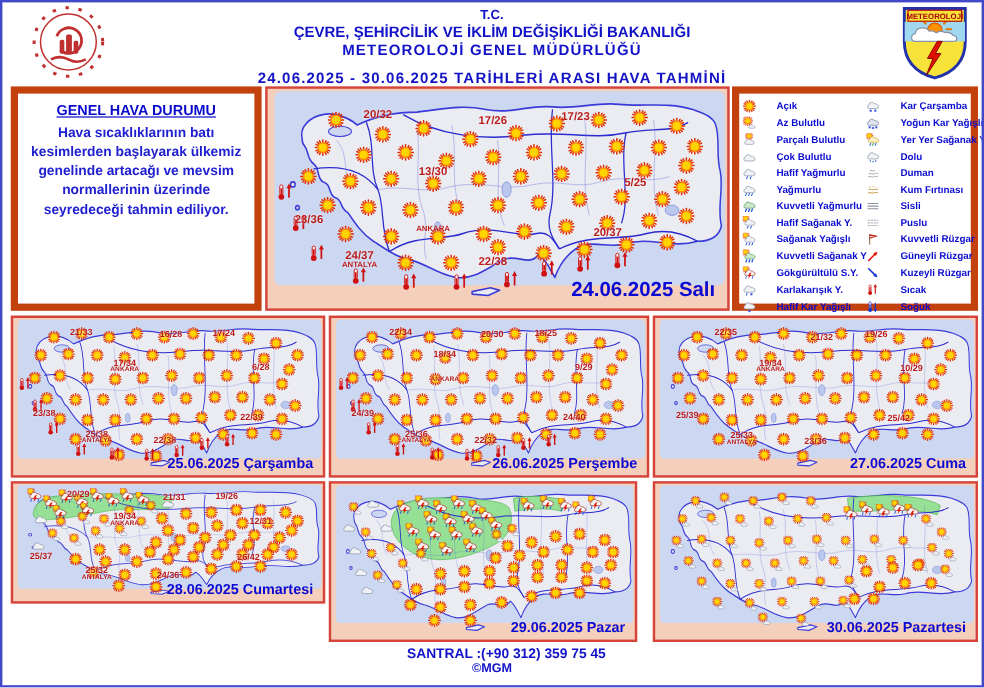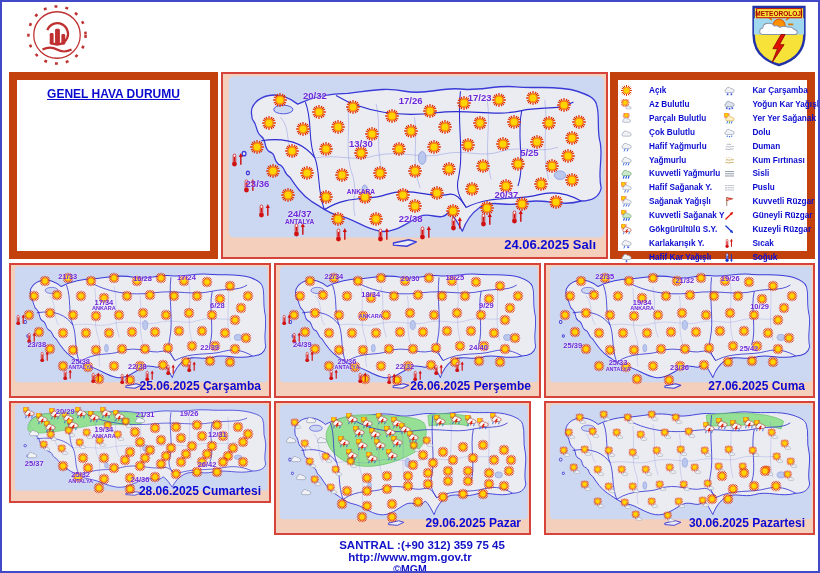--- a/index.html
+++ b/index.html
@@ -8,21 +8,21 @@
   
   .hdr{position:absolute;left:0;top:0;width:100%;height:67px;}
   .emblem{position:absolute;left:24px;top:2px;}
   .shield{position:absolute;right:10px;top:2px;}
   .hdr-text{position:absolute;left:120px;right:120px;top:5px;text-align:center;color:#1212c8;font-weight:bold;}
   .hl1{font-size:11px;}
   .hl2{font-size:12.5px;margin-top:1px;}
   .hl3{font-size:12.5px;margin-top:1px;letter-spacing:1px;}
   .hdate{font-size:12.5px;margin-top:9px;letter-spacing:1px;color:#1414c4;}
   
-  .rbox{position:absolute;box-sizing:border-box;border:8px solid #c2410c;background:#fff;}
+  .rbox{position:absolute;box-sizing:border-box;border:6px solid #c2410c;background:#fff;}
   .genel{left:7px;top:70px;width:209px;height:187px;text-align:center;}
   .genel h2{margin:7px 4px 4px;font-size:12px;color:#0b0bd0;text-decoration:underline;}
   .genel p{margin:2px 7px;font-size:11.5px;font-weight:bold;color:#2020d0;line-height:1.4;}
   .legend{left:608px;top:70px;width:205px;height:187px;}
   .lg-cols{display:flex;padding:4px 1px 2px 3px;}
   .lg-col{display:flex;flex-direction:column;}
   .lg-col.l{flex:0 0 97px;}
   .lg-col.r{flex:1;}
   .lg-item{display:flex;align-items:center;gap:17px;height:13.85px;}
   .lg-item svg{width:11px;height:11px;flex:0 0 11px;overflow:visible;}
@@ -39,27 +39,27 @@
   .map-svg{position:absolute;left:0;top:0;width:100%;height:100%;}
   .sea{fill:#ccd7f1;}
   .land{fill:#ebecf2;stroke:#3a3ad8;stroke-width:1.3;stroke-linejoin:round;}
   .seapatch{fill:#ccd7f1;stroke:#3a3ad8;stroke-width:0.8;}
   .gz{fill:#8fe08f;stroke:#49b049;stroke-width:0.8;opacity:0.92;}
   .rl{fill:none;stroke:#2b2bd0;stroke-width:1.1;}
   .pl{fill:none;stroke:#5560d8;stroke-width:0.5;opacity:0.6;}
   .lake{fill:#b9c8ec;stroke:#6a78d8;stroke-width:0.5;}
   .wicon{position:absolute;transform:translate(-50%,-50%);overflow:visible;}
   .temp{position:absolute;transform:translate(-50%,-50%);display:flex;flex-direction:column;align-items:center;
-        color:#6d28d9;font-weight:bold;line-height:1.05;white-space:nowrap;text-shadow:0 0 2px #ffffffcc;}
+        color:#b91c1c;font-weight:bold;line-height:1.05;white-space:nowrap;text-shadow:0 0 2px #ffffffcc;}
   .temp .v{font-size:7.5px;}
   .temp .c{font-size:5.5px;}
   .temp.lg .v{font-size:9.5px;}
   .temp.lg .c{font-size:6.5px;}
   .map-caption{position:absolute;right:8px;bottom:3px;color:#0a0ad4;font-weight:bold;font-size:12px;}
-  .map-caption.lg{font-size:13px;bottom:5px;right:10px;}
+  .map-caption.lg{font-size:17px;bottom:5px;right:10px;}
   
   .ftr{position:absolute;left:0;top:537px;width:100%;text-align:center;color:#1212c8;font-weight:bold;}
   .ftr .f1{font-size:11.5px;margin-left:24px;}
   .ftr .f2{font-size:11.5px;}
   .ftr .f3{font-size:10.5px;}
   #icon-defs{position:absolute;width:0;height:0;overflow:hidden;}
 </style>
 </head>
 <body>
 
@@ -319,20 +319,26 @@
   <div class="hdr">
     <svg class="emblem" width="62" height="62" viewBox="0 0 64 64">
       <circle cx="32" cy="32" r="29.5" fill="#ffffff" stroke="#c03030" stroke-width="2.6" stroke-dasharray="3,8.35"></circle>
       <circle cx="32" cy="32" r="24" fill="#ffffff" stroke="#c03030" stroke-width="1.3"></circle>
       <path d="M22,27 a11,11 0 1 1 3,12" fill="none" stroke="#c03030" stroke-width="2.4"></path>
       <rect x="24.5" y="30" width="4" height="12" rx="1.5" fill="#c03030"></rect>
       <rect x="30" y="25.5" width="5" height="16.5" rx="1.5" fill="#c03030"></rect>
       <rect x="36.5" y="31" width="4" height="11" rx="1.5" fill="#c03030"></rect>
       <path d="M17,47 Q25,43 32,47 Q39,51 47,47" fill="none" stroke="#c03030" stroke-width="2.2"></path>
     </svg>
+    <div class="hdr-text">
+      <div class="hl1">T.C.</div>
+      <div class="hl2">ÇEVRE, ŞEHİRCİLİK VE İKLİM DEĞİŞİKLİĞİ BAKANLIĞI</div>
+      <div class="hl3">METEOROLOJİ  GENEL  MÜDÜRLÜĞÜ</div>
+      <div class="hdate">24.06.2025  -  30.06.2025    TARİHLERİ  ARASI  HAVA  TAHMİNİ</div>
+    </div>
     <svg class="shield" width="58" height="63" viewBox="0 0 56 62">
       <defs>
           <clipPath id="shieldclip">
             <path d="M3,3 H53 V30 C53,48 42,56 28,60 C14,56 3,48 3,30 Z"></path>
           </clipPath>
         </defs>
       <path d="M3,3 H53 V30 C53,48 42,56 28,60 C14,56 3,48 3,30 Z" fill="#f7e23a" stroke="#2233aa" stroke-width="2.4"></path>
       <g clip-path="url(#shieldclip)">
         <rect x="3" y="14" width="50" height="16" fill="#9fd8ef"></rect>
         <g stroke="#e07800" stroke-width="1.6">
@@ -346,20 +352,21 @@
         <path d="M12,30 Q9,30 9,26.8 Q9,24 12,23.6 Q12.4,19.5 17,19 Q21.5,18.5 23.4,21.6 Q27,20.6 29,23 Q33,20.8 36.6,22.8 Q41,22.2 43,25 Q46,25.4 46,28 Q46,30 43,30 Z" fill="#ffffff" stroke="#8894aa" stroke-width="1"></path>
         <polygon points="30,30 22,44 26.5,44 21,58 33,40 28.5,40 34,30" fill="#e01000" stroke="#8a0000" stroke-width="0.8"></polygon>
       </g>
       <rect x="6" y="4.5" width="44" height="9" fill="#f7e23a" stroke="#bb1111" stroke-width="1"></rect>
       <text x="28" y="11.5" text-anchor="middle" font-size="6.4" font-weight="bold" fill="#a80000" font-family="Liberation Sans, sans-serif">METEOROLOJİ</text>
     </svg>
   </div>
 
   <section class="rbox genel">
     <h2>GENEL HAVA DURUMU</h2>
+    <p>Hava sıcaklıklarının batı kesimlerden başlayarak ülkemiz genelinde artacağı ve mevsim normallerinin üzerinde seyredeceği tahmin ediliyor.</p>
   </section>
 
   <div class="map-slot ms-main">
       <svg viewBox="0 0 400 170" preserveAspectRatio="none" class="map-svg">
         <rect x="6" y="2" width="392" height="150" rx="5" class="sea"></rect>
         <use href="#turkey-land"></use>
         <use href="#turkey-lines"></use>
       </svg>
       <svg viewBox="0 0 20 20" class="wicon" style="height: 14px; width: 14px; left: 15%; top: 14%;">
         <use href="#i-sun"></use>
@@ -2110,17 +2117,16 @@
               <use href="#i-thermo-cold"></use>
             </svg>
             <span class="lab">Soğuk</span>
           </div>
         </div>
     </div>
   </section>
 
   <div class="ftr">
     <div class="f1">SANTRAL :(+90 312) 359 75 45</div>
-    <div class="f2">http://www.mgm.gov.tr</div>
     <div class="f3">©MGM</div>
   </div>
 
 </div>
 
 </body></html>

